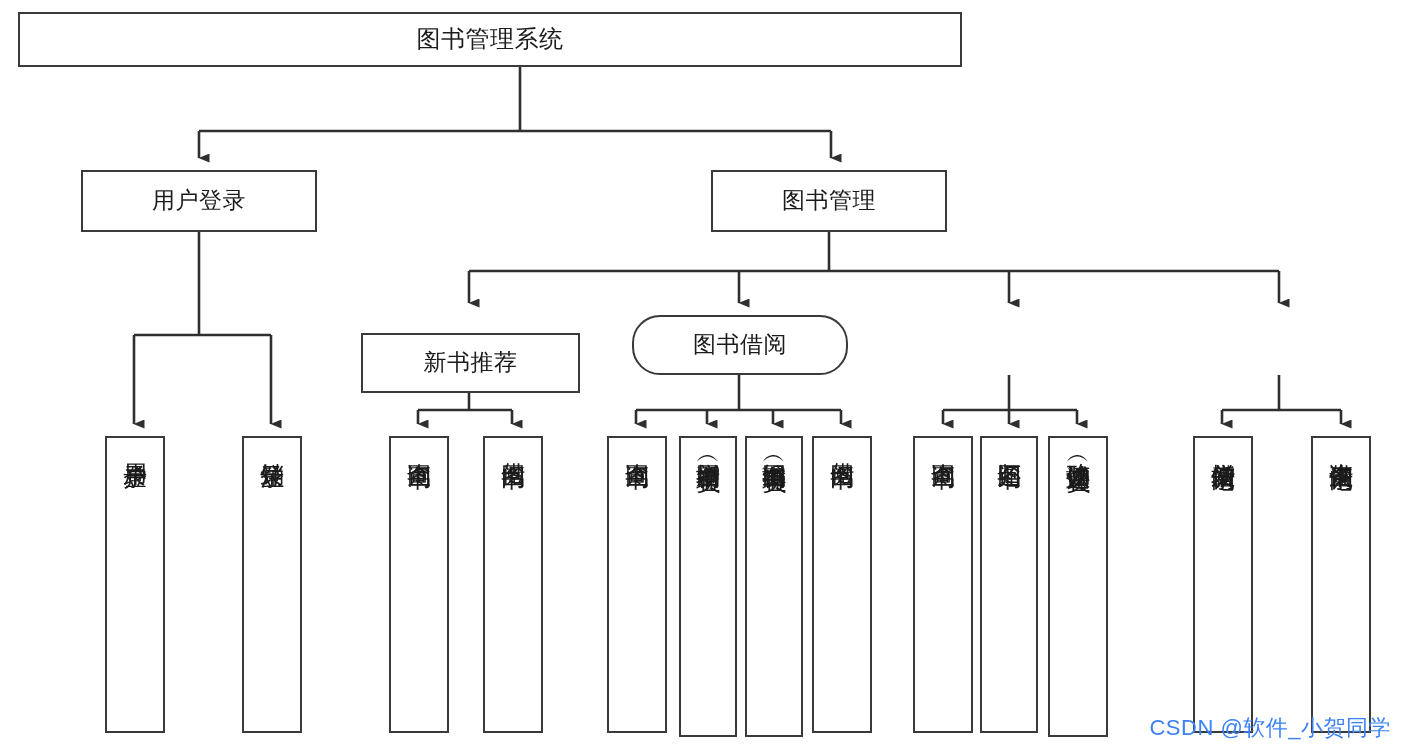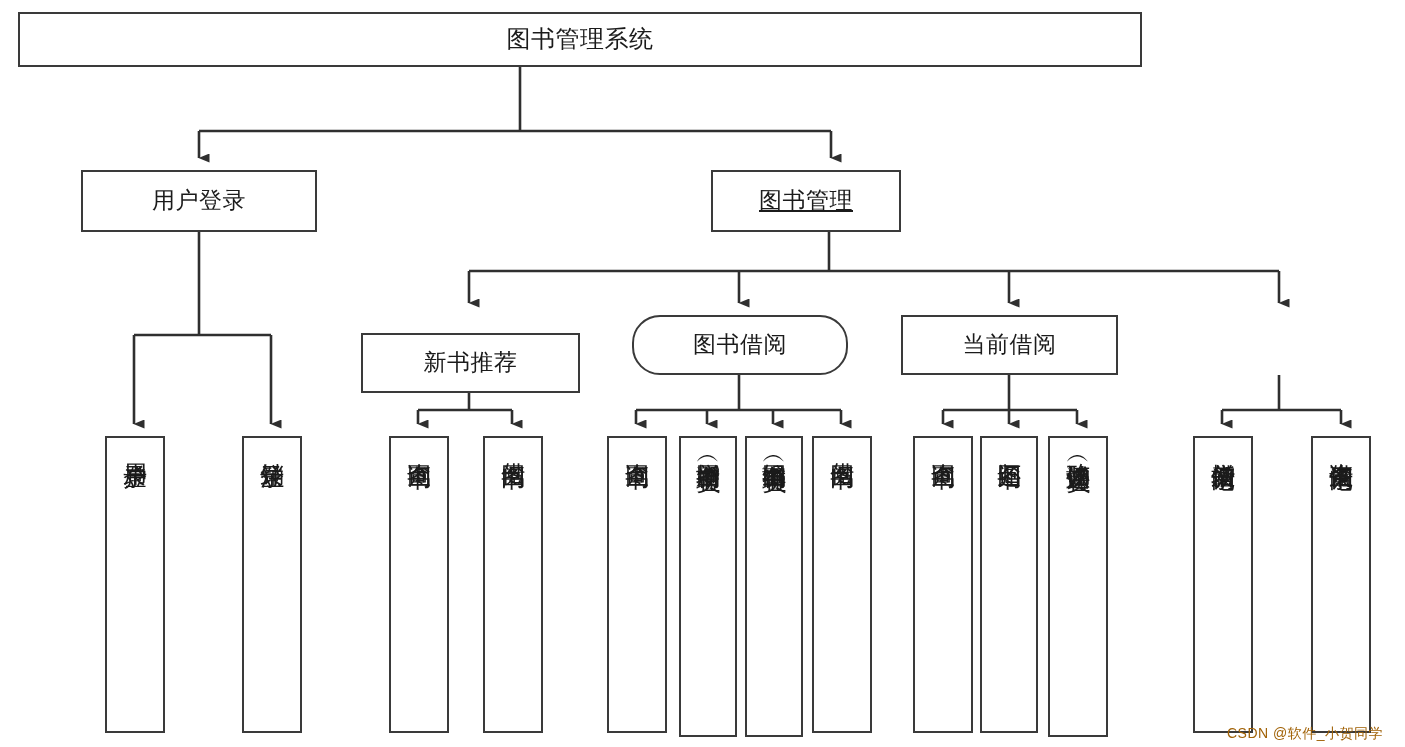--- a/index.html
+++ b/index.html
@@ -53,24 +53,24 @@
     writing-mode: vertical-rl;
     text-orientation: upright;
     font-size: 24px;
     line-height: 1.18;
     letter-spacing: 1px;
     white-space: nowrap;
     display: block;
   }
   .watermark {
     position: absolute;
-    right: 22px;
+    right: 14px;
     bottom: 4px;
-    font-size: 14px;
-    color: #a16207;
+    font-size: 22px;
+    color: #3b82f6;
     letter-spacing: 0.5px;
     white-space: nowrap;
   }
 </style>
 </head>
 <body>
 
 <div id="canvas">
 
   <svg class="links" viewBox="0 0 1405 747">
@@ -116,39 +116,36 @@
       <path d="M1009,410 L1009,424" marker-end="url(#arrow)"></path>
       <path d="M1077,410 L1077,424" marker-end="url(#arrow)"></path>
 
       <path d="M1279,375 L1279,410"></path>
       <path d="M1222,410 L1341,410"></path>
       <path d="M1222,410 L1222,424" marker-end="url(#arrow)"></path>
       <path d="M1341,410 L1341,424" marker-end="url(#arrow)"></path>
     </g>
   </svg>
 
-  <div class="node node-h node-root" style="left:18px; top:12px; width:1124px; height:55px;">
+  <div class="node node-h node-root" style="left:18px; top:12px; width:944px; height:55px;">
     <span class="label">图书管理系统</span>
   </div>
 
   <div class="node node-h" style="left:81px; top:170px; width:236px; height:62px;">
     <span class="label">用户登录</span>
   </div>
-  <div class="node node-h" style="left:711px; top:170px; width:190px; height:62px;text-decoration:underline;">
+  <div class="node node-h" style="left:711px; top:170px; width:236px; height:62px;">
     <span class="label">图书管理</span>
   </div>
 
   <div class="node node-h" style="left:361px; top:315px; width:219px; height:60px;margin-top:18px;">
     <span class="label">新书推荐</span>
   </div>
   <div class="node node-h" style="left:632px; top:315px; width:216px; height:60px;border-radius:28px;">
     <span class="label">图书借阅</span>
-  </div>
-  <div class="node node-h" style="left:901px; top:315px; width:217px; height:60px;">
-    <span class="label">当前借阅</span>
   </div>
 
   <div class="node node-v" style="left:105px; top:436px; width:60px; height:297px;">
     <span class="label">用户登录</span>
   </div>
   <div class="node node-v" style="left:242px; top:436px; width:60px; height:297px;">
     <span class="label">注销登录</span>
   </div>
 
   <div class="node node-v" style="left:389px; top:436px; width:60px; height:297px;">

